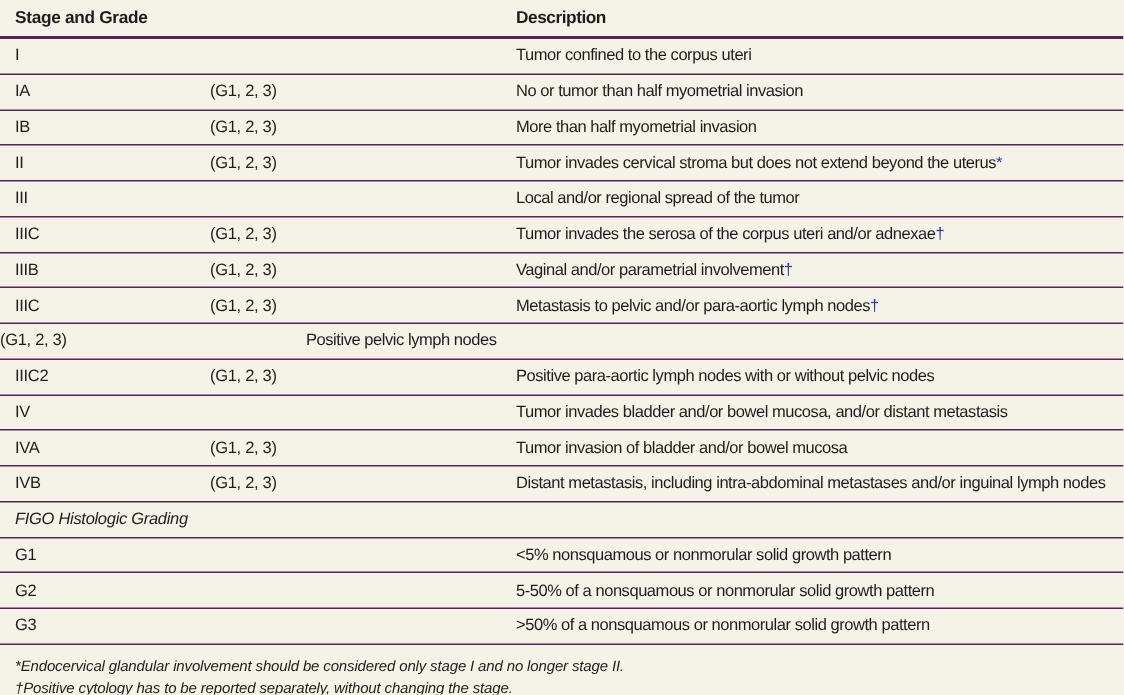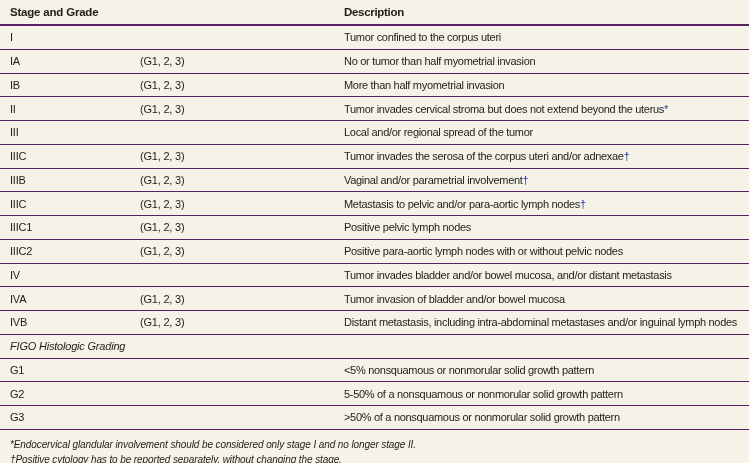--- a/index.html
+++ b/index.html
@@ -100,21 +100,20 @@
     <div class="cell stage">IIIB</div>
     <div class="cell grade">(G1, 2, 3)</div>
     <div class="cell desc"><span>Vaginal and/or parametrial involvement</span><span class="marker">†</span></div>
   </div>
       <div class="row">
     <div class="cell stage">IIIC</div>
     <div class="cell grade">(G1, 2, 3)</div>
     <div class="cell desc"><span>Metastasis to pelvic and/or para-aortic lymph nodes</span><span class="marker">†</span></div>
   </div>
       <div class="row">
-    <div class="cell stage">IIIC1</div>
     <div class="cell grade">(G1, 2, 3)</div>
     <div class="cell desc"><span>Positive pelvic lymph nodes</span><span class="marker"></span></div>
   </div>
       <div class="row">
     <div class="cell stage">IIIC2</div>
     <div class="cell grade">(G1, 2, 3)</div>
     <div class="cell desc"><span>Positive para-aortic lymph nodes with or without pelvic nodes</span><span class="marker"></span></div>
   </div>
       <div class="row">
     <div class="cell stage">IV</div>

